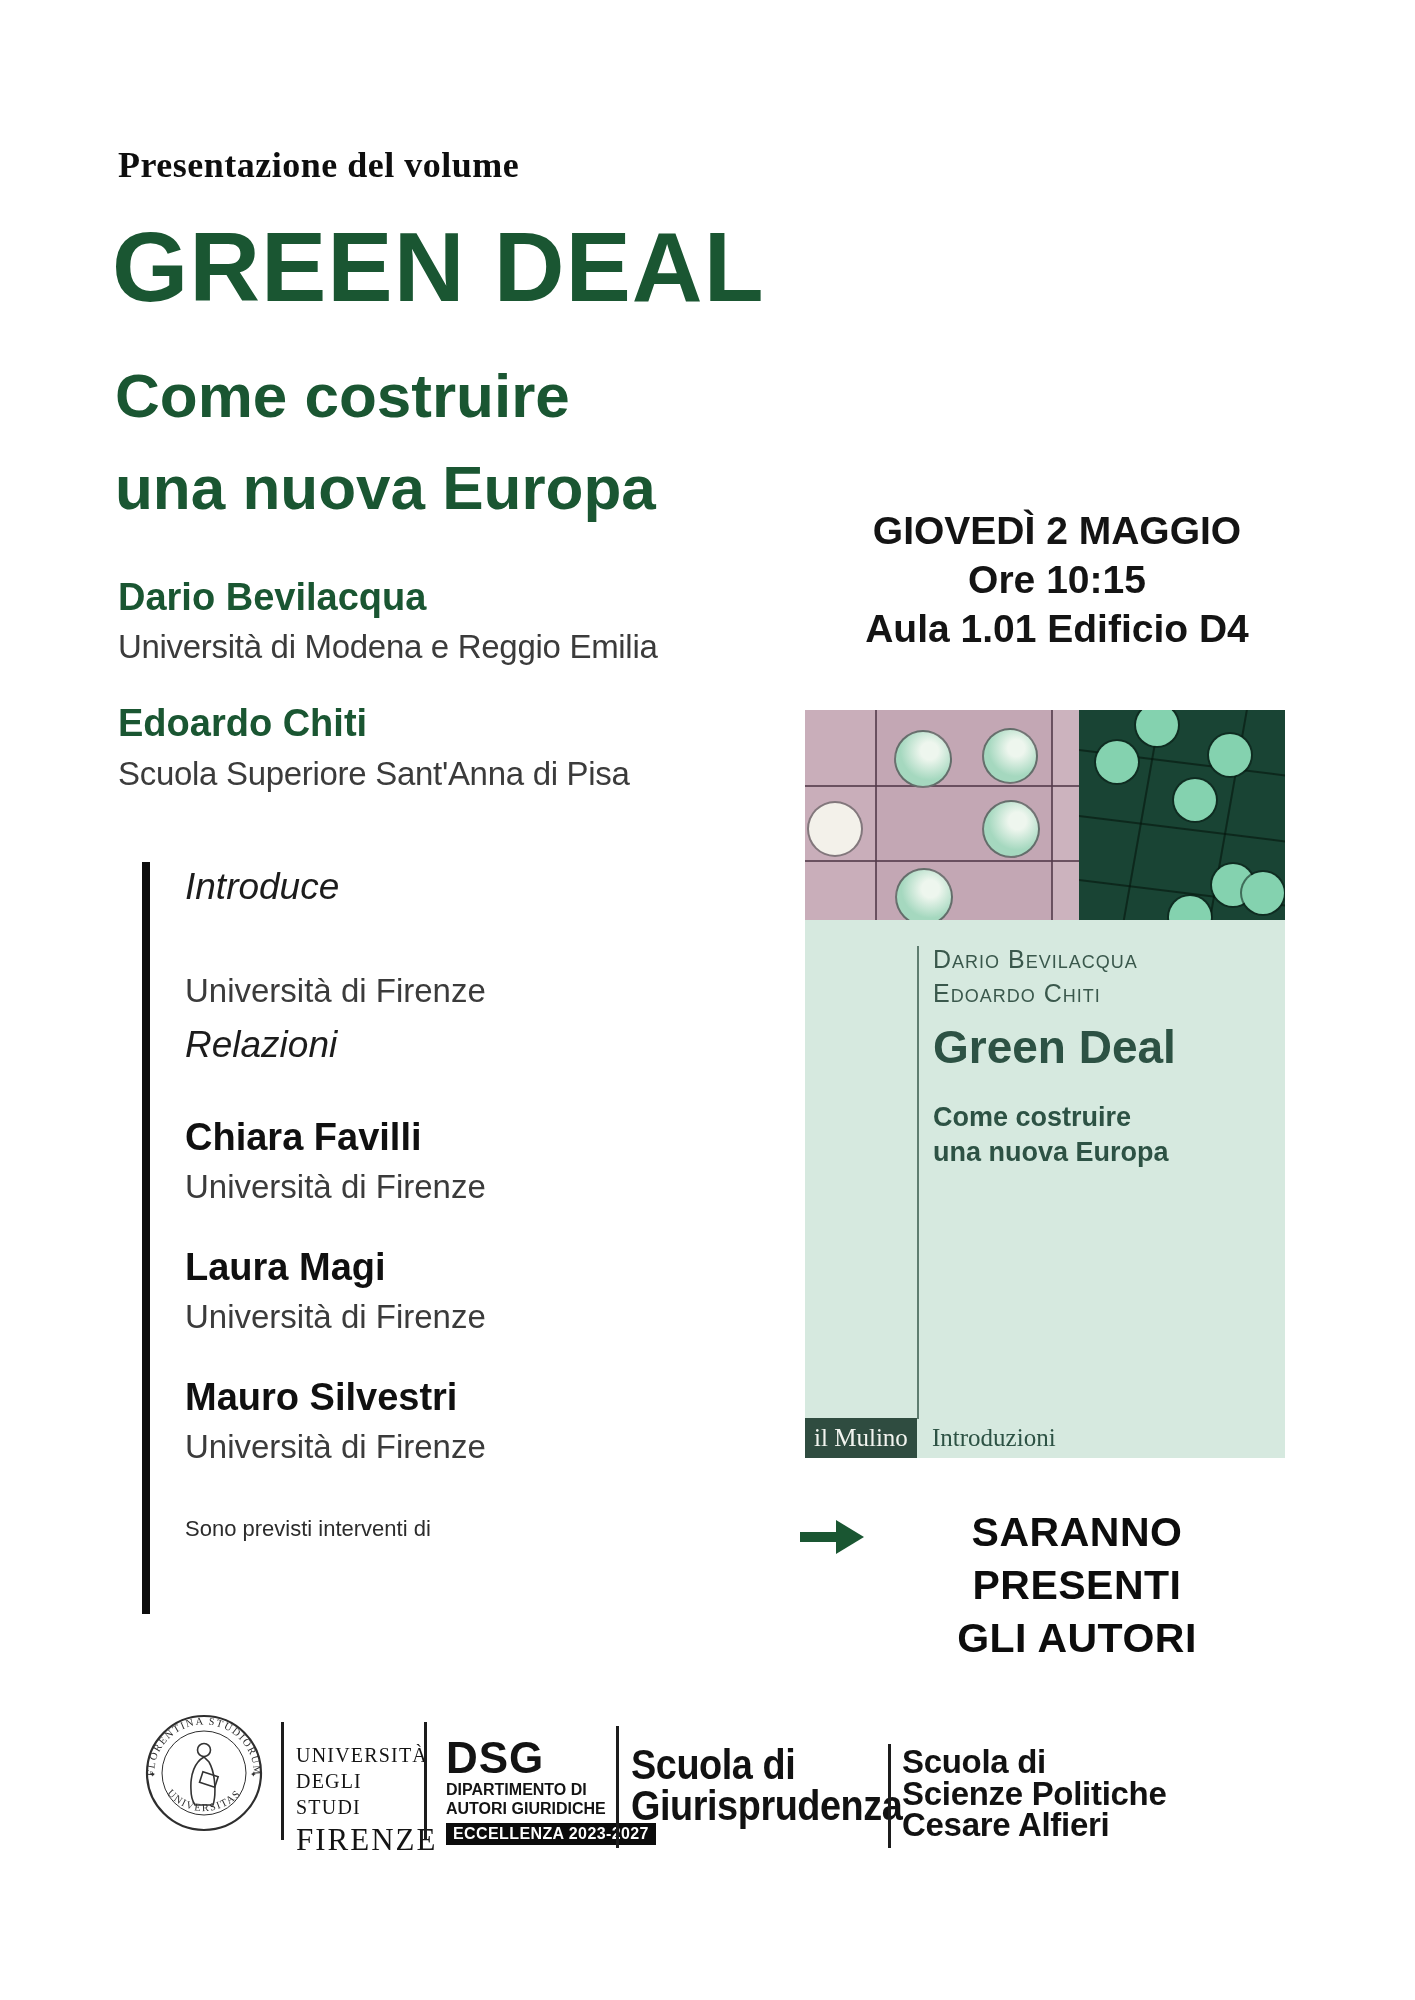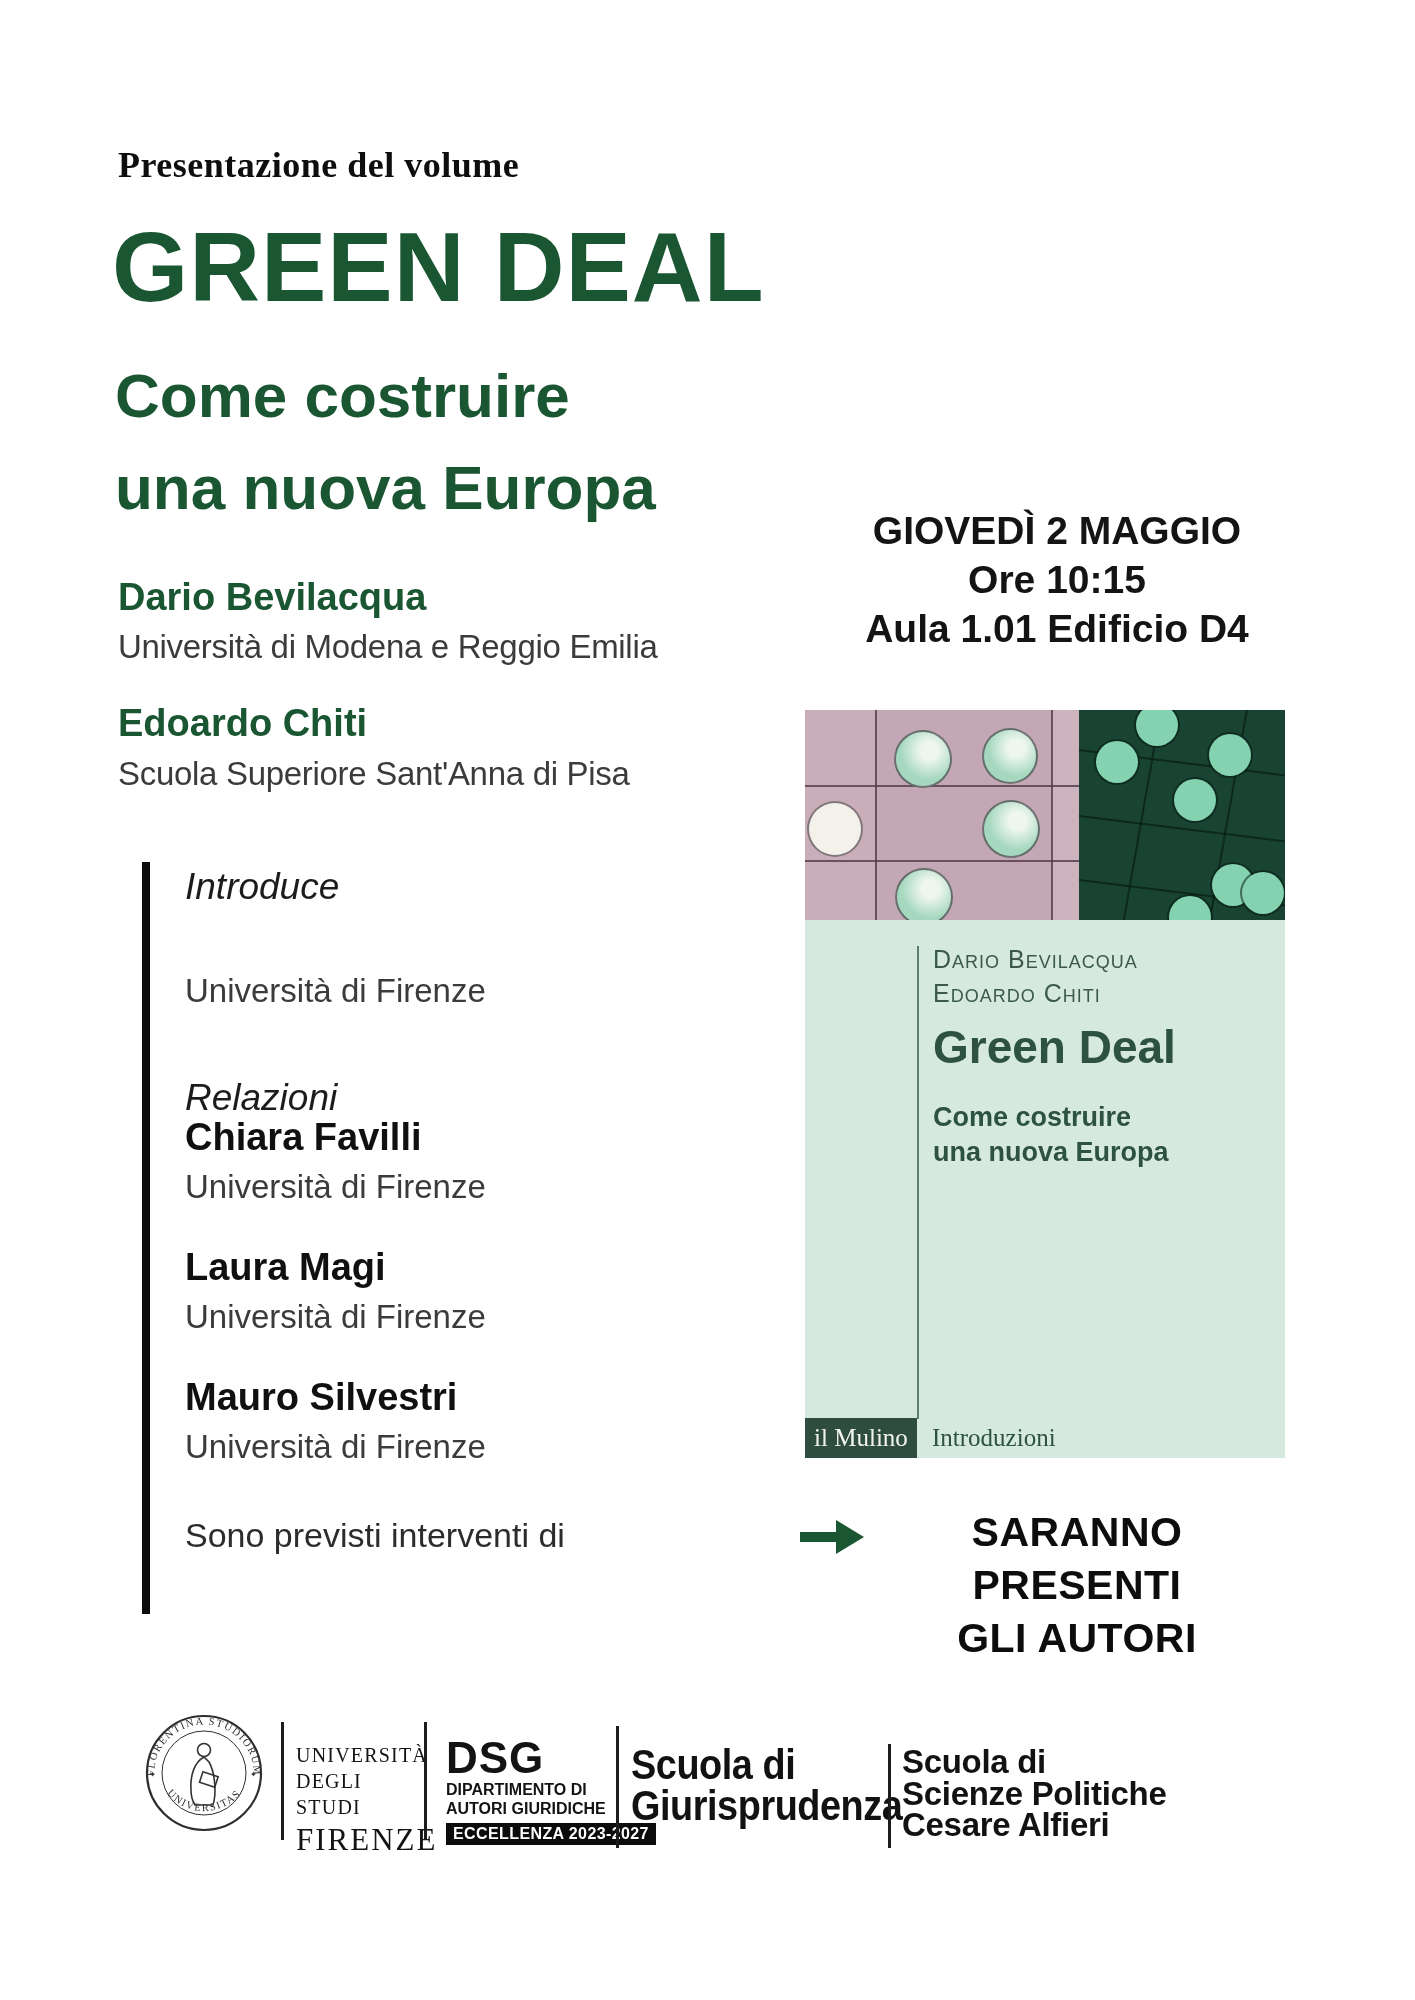--- a/index.html
+++ b/index.html
@@ -23,24 +23,24 @@
   .event{left:858px;top:506px;width:398px;text-align:center;font-weight:700;
          font-size:39px;line-height:49px;color:#141414;}
 
   
   .bar{left:142px;top:862px;width:8px;height:752px;background:#0d0d0d;}
   .prog-label{font-style:italic;font-size:37px;color:#1c1c1c;}
   .prog-name{font-weight:700;font-size:38px;color:#101010;}
   .prog-aff{font-size:33px;color:#3b3b3b;}
   .px{left:185px;}
   .t-introduce{top:866px;} .t-cartei{top:920px;} .t-cartei-a{top:972px;}
-  .t-relazioni{top:1077px;} .t-favilli{top:1116px;} .t-favilli-a{top:1168px;}
+  .t-relazioni{top:1024px;} .t-favilli{top:1116px;} .t-favilli-a{top:1168px;}
   .t-magi{top:1246px;} .t-magi-a{top:1298px;}
   .t-silvestri{top:1376px;} .t-silvestri-a{top:1428px;}
-  .t-interv{top:1516px;font-size:34px;color:#2c2c2c;}
+  .t-interv{top:1516px;font-size:22px;color:#2c2c2c;}
   .t-interv-n{top:1568px;font-size:36px;color:#101010;}
   .t-interv-n .b{font-weight:700;}
 
   
   .book{left:805px;top:710px;width:480px;height:748px;}
   .photo{position:absolute;left:0;top:0;width:480px;height:210px;display:flex;overflow:hidden;}
   .photo-pink{position:relative;width:274px;height:210px;overflow:hidden;
               background:linear-gradient(90deg,#c9aeba 0 71px,#c3a7b4 71px 247px,#ccb3be 247px);}
   .photo-green{position:relative;width:206px;height:210px;background:#194434;overflow:hidden;}
   .pline{position:absolute;background:rgba(82,58,74,.8);}

